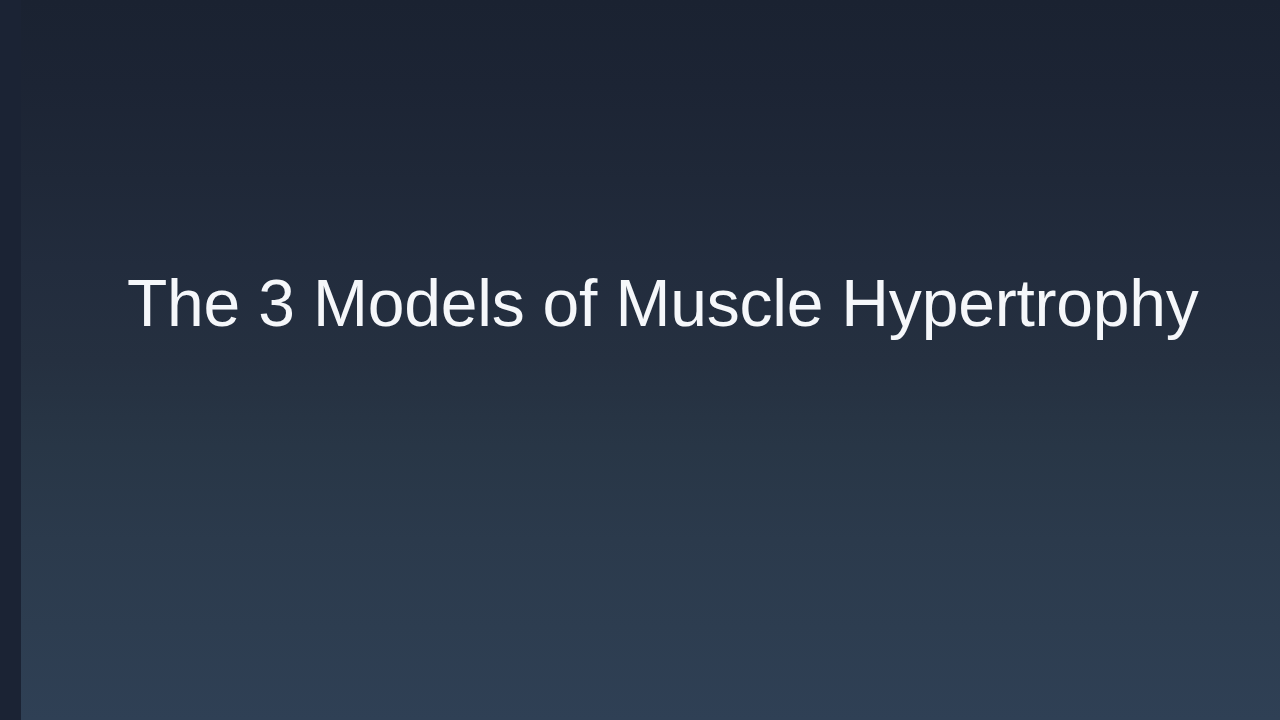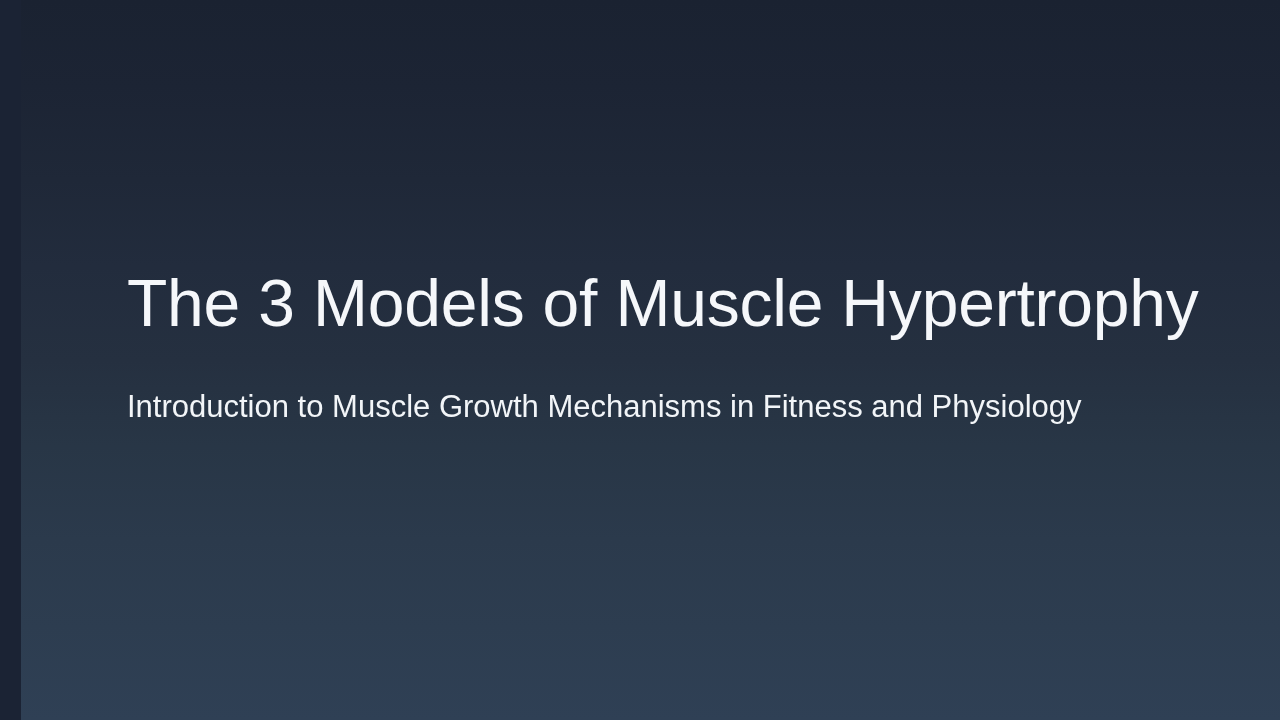--- a/index.html
+++ b/index.html
@@ -68,17 +68,16 @@
 </style>
 </head>
 <body>
 
 <div id="slide">
 
   <div id="text-block">
 
     <h1 id="slide-title">The 3 Models of Muscle Hypertrophy</h1>
 
-    <p id="slide-subtitle">Introduction to Muscle Growth Mechanisms in Fitness and Physiology</p>
 
   </div>
 
 </div>
 
 </body></html>

